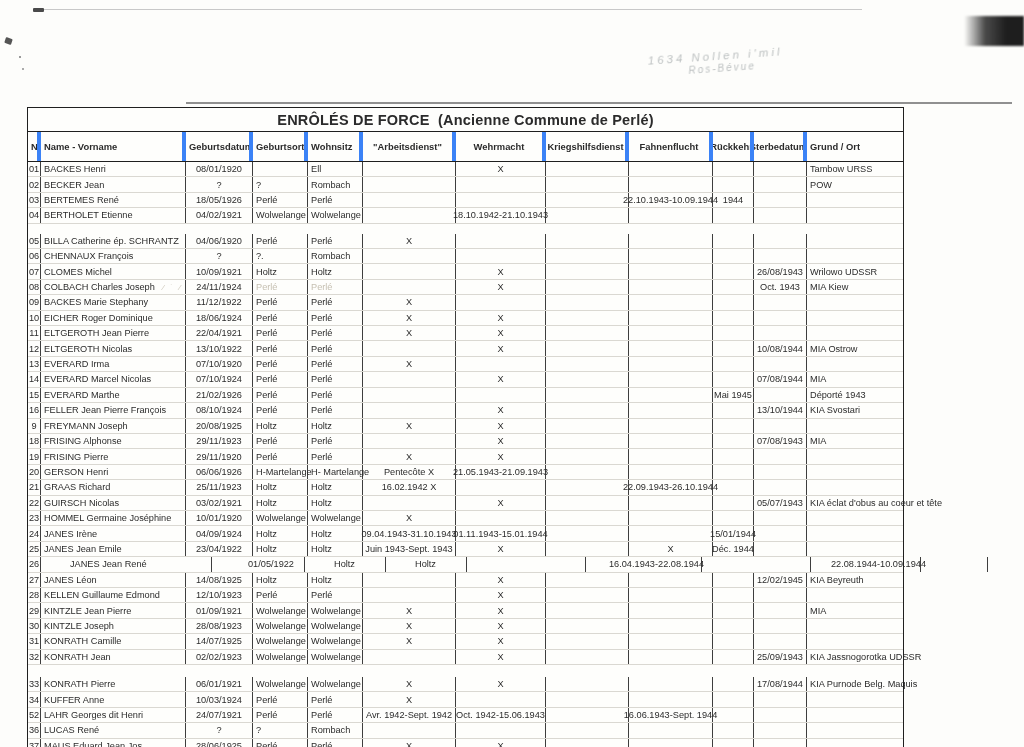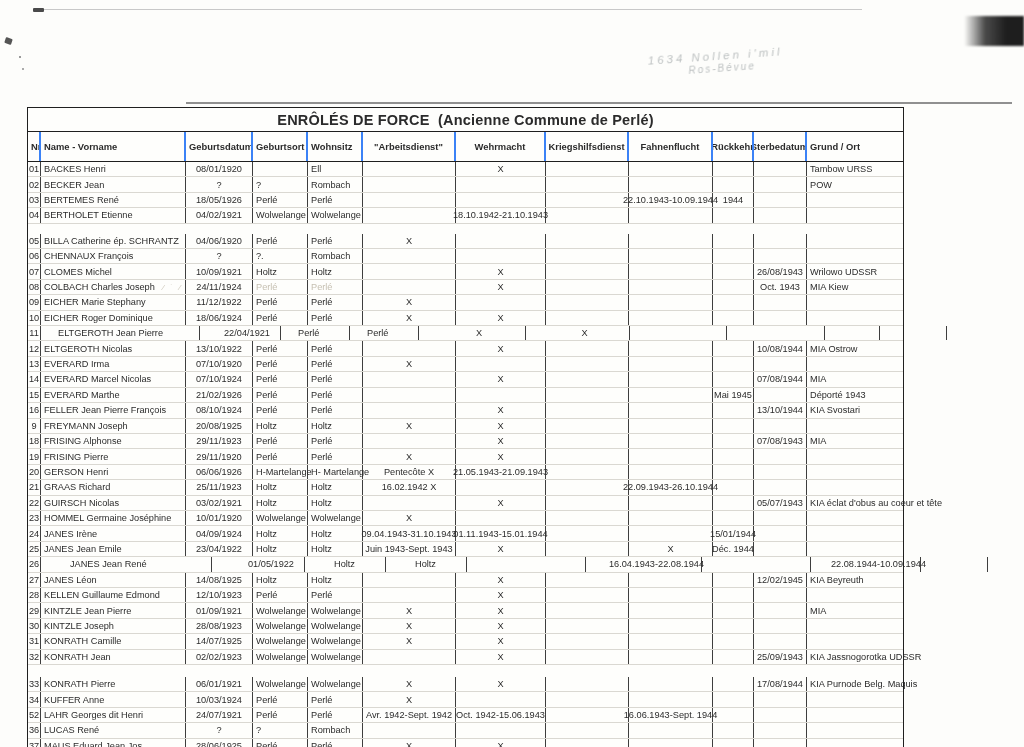--- a/index.html
+++ b/index.html
@@ -21,21 +21,21 @@
   
   .handwriting{position:absolute;left:648px;top:50px;transform:rotate(-4deg);
     color:#7d8588;opacity:.5;font-style:italic;font-size:11.5px;letter-spacing:3px;filter:blur(.4px);}
   .handwriting .l2{margin-left:40px;margin-top:1px;font-size:10px;letter-spacing:2px;}
   
   .doc-table{position:absolute;left:27px;top:107px;width:877px;box-sizing:border-box;
     border:1.6px solid #1f1f1f;background:rgba(255,255,255,.35);}
   .title-row{height:23px;border-bottom:1.4px solid #1f1f1f;display:flex;align-items:center;justify-content:center;}
   .title-row span{font-weight:bold;font-size:14.5px;letter-spacing:.2px;white-space:pre;}
   .header-row{display:grid;height:29px;border-bottom:1.6px solid #1f1f1f;font-weight:bold;font-size:9.4px;}
-  .hcell{border-right:2px solid #3b82f6;display:flex;align-items:center;white-space:nowrap;overflow:hidden;}
+  .hcell{border-right:4px solid #3b82f6;display:flex;align-items:center;white-space:nowrap;overflow:hidden;}
   .hcell:last-child{border-right:none;}
   .trow{display:grid;height:15.42px;border-bottom:1px solid #dad8d2;box-sizing:border-box;}
   .trow:last-child{border-bottom:none;}
   .bcell{border-right:1px solid #3e3e3e;font-size:9.2px;display:flex;align-items:center;white-space:nowrap;}
   .bcell:last-child{border-right:none;}
   .al-left{justify-content:flex-start;padding-left:3px;text-align:left;}
   .al-center{justify-content:center;text-align:center;}
   .faint{color:#c6c0b2;}
   .faint-note{color:#cac4b6;padding-left:8px;font-size:8px;letter-spacing:2px;}
 </style>
@@ -181,21 +181,21 @@
         <div class="bcell al-center"></div>
         <div class="bcell al-center">X</div>
         <div class="bcell al-center"></div>
         <div class="bcell al-center"></div>
         <div class="bcell al-center"></div>
         <div class="bcell al-center">Oct. 1943</div>
         <div class="bcell al-left">MIA Kiew</div>
       </div>
       <div class="trow" style="grid-template-columns: 13px 145px 67px 55px 55px 93px 90px 83px 84px 41px 53px 198px;">
         <div class="bcell al-center">09</div>
-        <div class="bcell al-left">EICHER Marie Stephany</div>
+        <div class="bcell al-left">BACKES Marie Stephany</div>
         <div class="bcell al-center">11/12/1922</div>
         <div class="bcell al-left">Perlé</div>
         <div class="bcell al-left">Perlé</div>
         <div class="bcell al-center">X</div>
         <div class="bcell al-center"></div>
         <div class="bcell al-center"></div>
         <div class="bcell al-center"></div>
         <div class="bcell al-center"></div>
         <div class="bcell al-center"></div>
         <div class="bcell al-left"></div>
@@ -207,21 +207,21 @@
         <div class="bcell al-left">Perlé</div>
         <div class="bcell al-left">Perlé</div>
         <div class="bcell al-center">X</div>
         <div class="bcell al-center">X</div>
         <div class="bcell al-center"></div>
         <div class="bcell al-center"></div>
         <div class="bcell al-center"></div>
         <div class="bcell al-center"></div>
         <div class="bcell al-left"></div>
       </div>
-      <div class="trow" style="grid-template-columns: 13px 145px 67px 55px 55px 93px 90px 83px 84px 41px 53px 198px; gap: 14px;">
+      <div class="trow" style="grid-template-columns: 13px 145px 67px 55px 55px 93px 90px 83px 84px 41px 53px 198px;">
         <div class="bcell al-center">11</div>
         <div class="bcell al-left">ELTGEROTH Jean Pierre</div>
         <div class="bcell al-center">22/04/1921</div>
         <div class="bcell al-left">Perlé</div>
         <div class="bcell al-left">Perlé</div>
         <div class="bcell al-center">X</div>
         <div class="bcell al-center">X</div>
         <div class="bcell al-center"></div>
         <div class="bcell al-center"></div>
         <div class="bcell al-center"></div>

